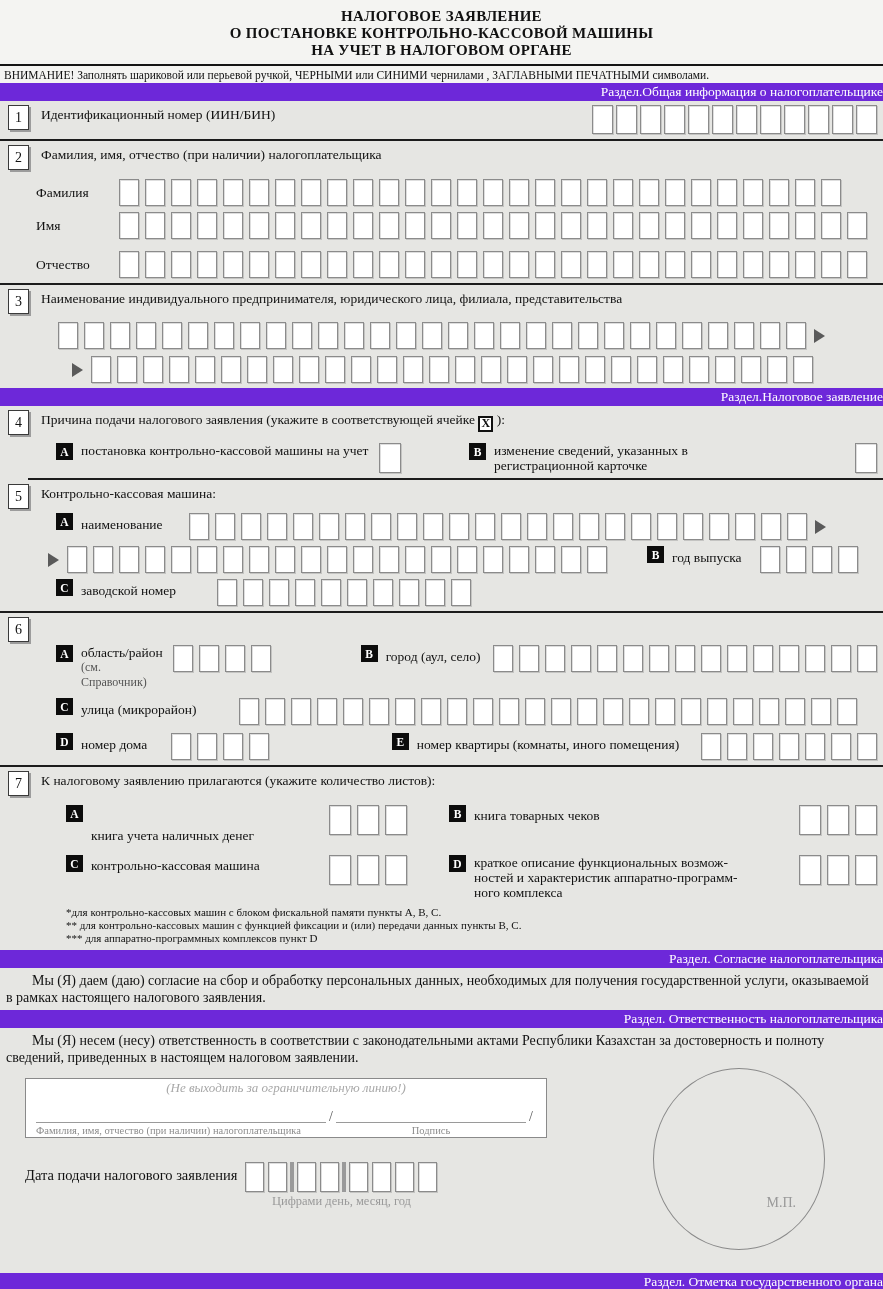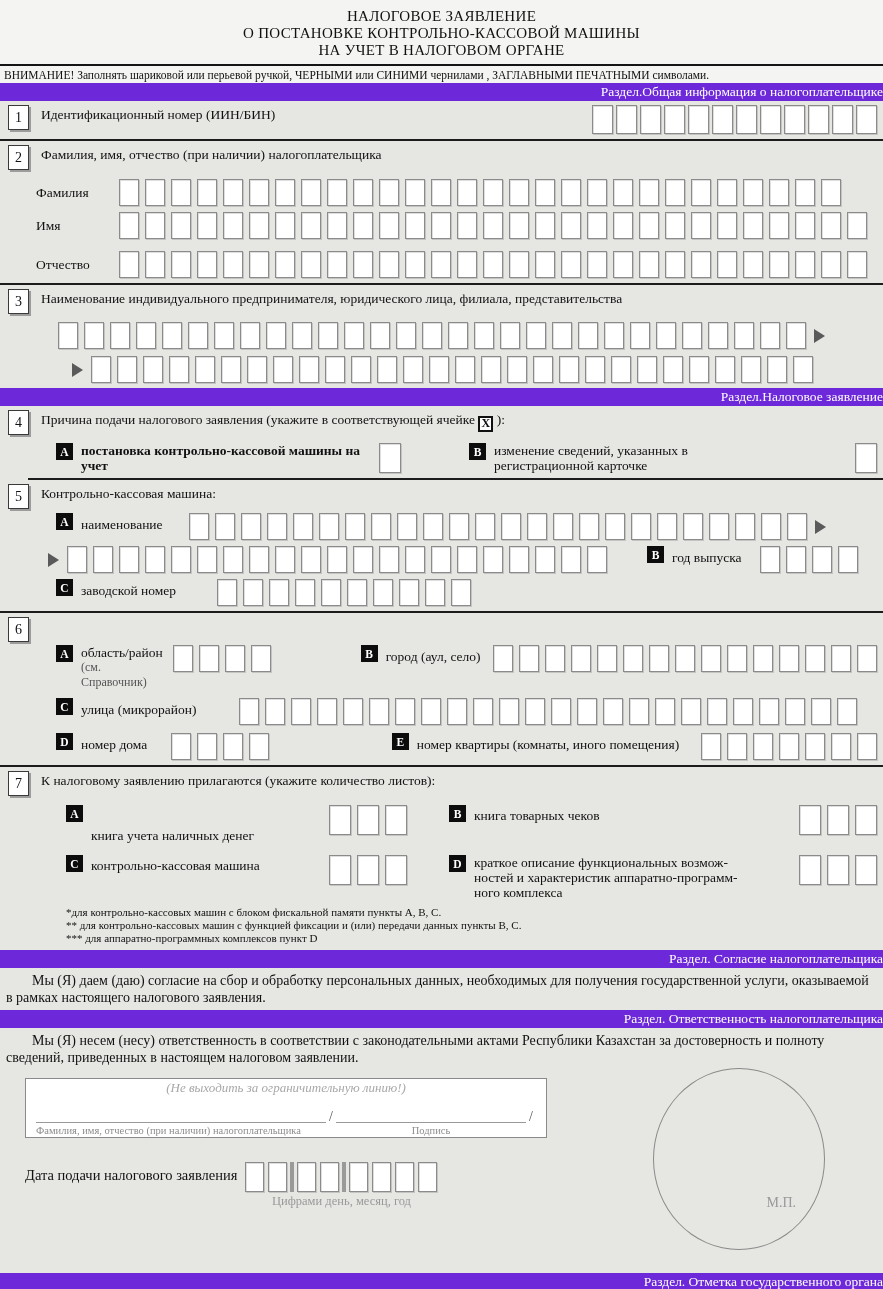--- a/index.html
+++ b/index.html
@@ -3,21 +3,21 @@
 <meta charset="utf-8">
 <style>
   * { box-sizing: border-box; margin: 0; padding: 0; }
   body { background: #cfcfcd; font-family: "Liberation Serif", serif; }
   .page {
     width: 883px; height: 1289px; margin: 0 auto; background: #e6e6e3;
     color: #111; overflow: hidden; position: relative;
   }
   
   .titleblock { background: #f4f4f2; padding-top: 8px; text-align: center; }
-  .titleblock .tline { font-size: 15px; font-weight: normal; letter-spacing: .3px; line-height: 17px; }
+  .titleblock .tline { font-size: 15px; font-weight: bold; letter-spacing: .3px; line-height: 17px; }
   .title-rule { height: 2px; background: #141414; margin-top: 5px; }
   .warning { background: #f4f4f2; font-size: 11.5px; padding: 3px 4px 2px; }
   .bar { background: #6d28d9; color: #fff; text-align: right; font-size: 13.5px; height: 18px; line-height: 18px; }
   
   .item { padding: 4px 6px 5px 8px; }
   .irow { display: flex; align-items: flex-start; }
   .numbox {
     width: 21px; height: 25px; background: #fff; border: 1px solid #3a3a3a;
     box-shadow: 2px 2px 0 #9c9c9c; display: flex; align-items: center; justify-content: center;
     font-size: 14px; flex: none;
@@ -302,21 +302,21 @@
     <div class="irow">
       <div class="numbox">4</div>
       <div class="ilabel">
         <span>Причина подачи налогового заявления (укажите в соответствующей ячейке</span>
         <span class="xbox">X</span>
         <span>):</span>
       </div>
     </div>
     <div class="sub" style="margin-top:8px;">
       <div class="letter">А</div>
-      <div class="slabel" style="width:290px;font-weight:bold;">постановка контрольно-кассовой машины на учет</div>
+      <div class="slabel" style="width:290px;">постановка контрольно-кассовой машины на учет</div>
       <div class="cell cb"></div>
       <div style="width:52px;"></div>
       <div class="letter">В</div>
       <div class="slabel" style="width:230px;">изменение сведений, указанных в регистрационной карточке</div>
       <div class="spacer"></div>
       <div class="cell cb"></div>
     </div>
   </div>
   <div class="hline inset"></div>
 

